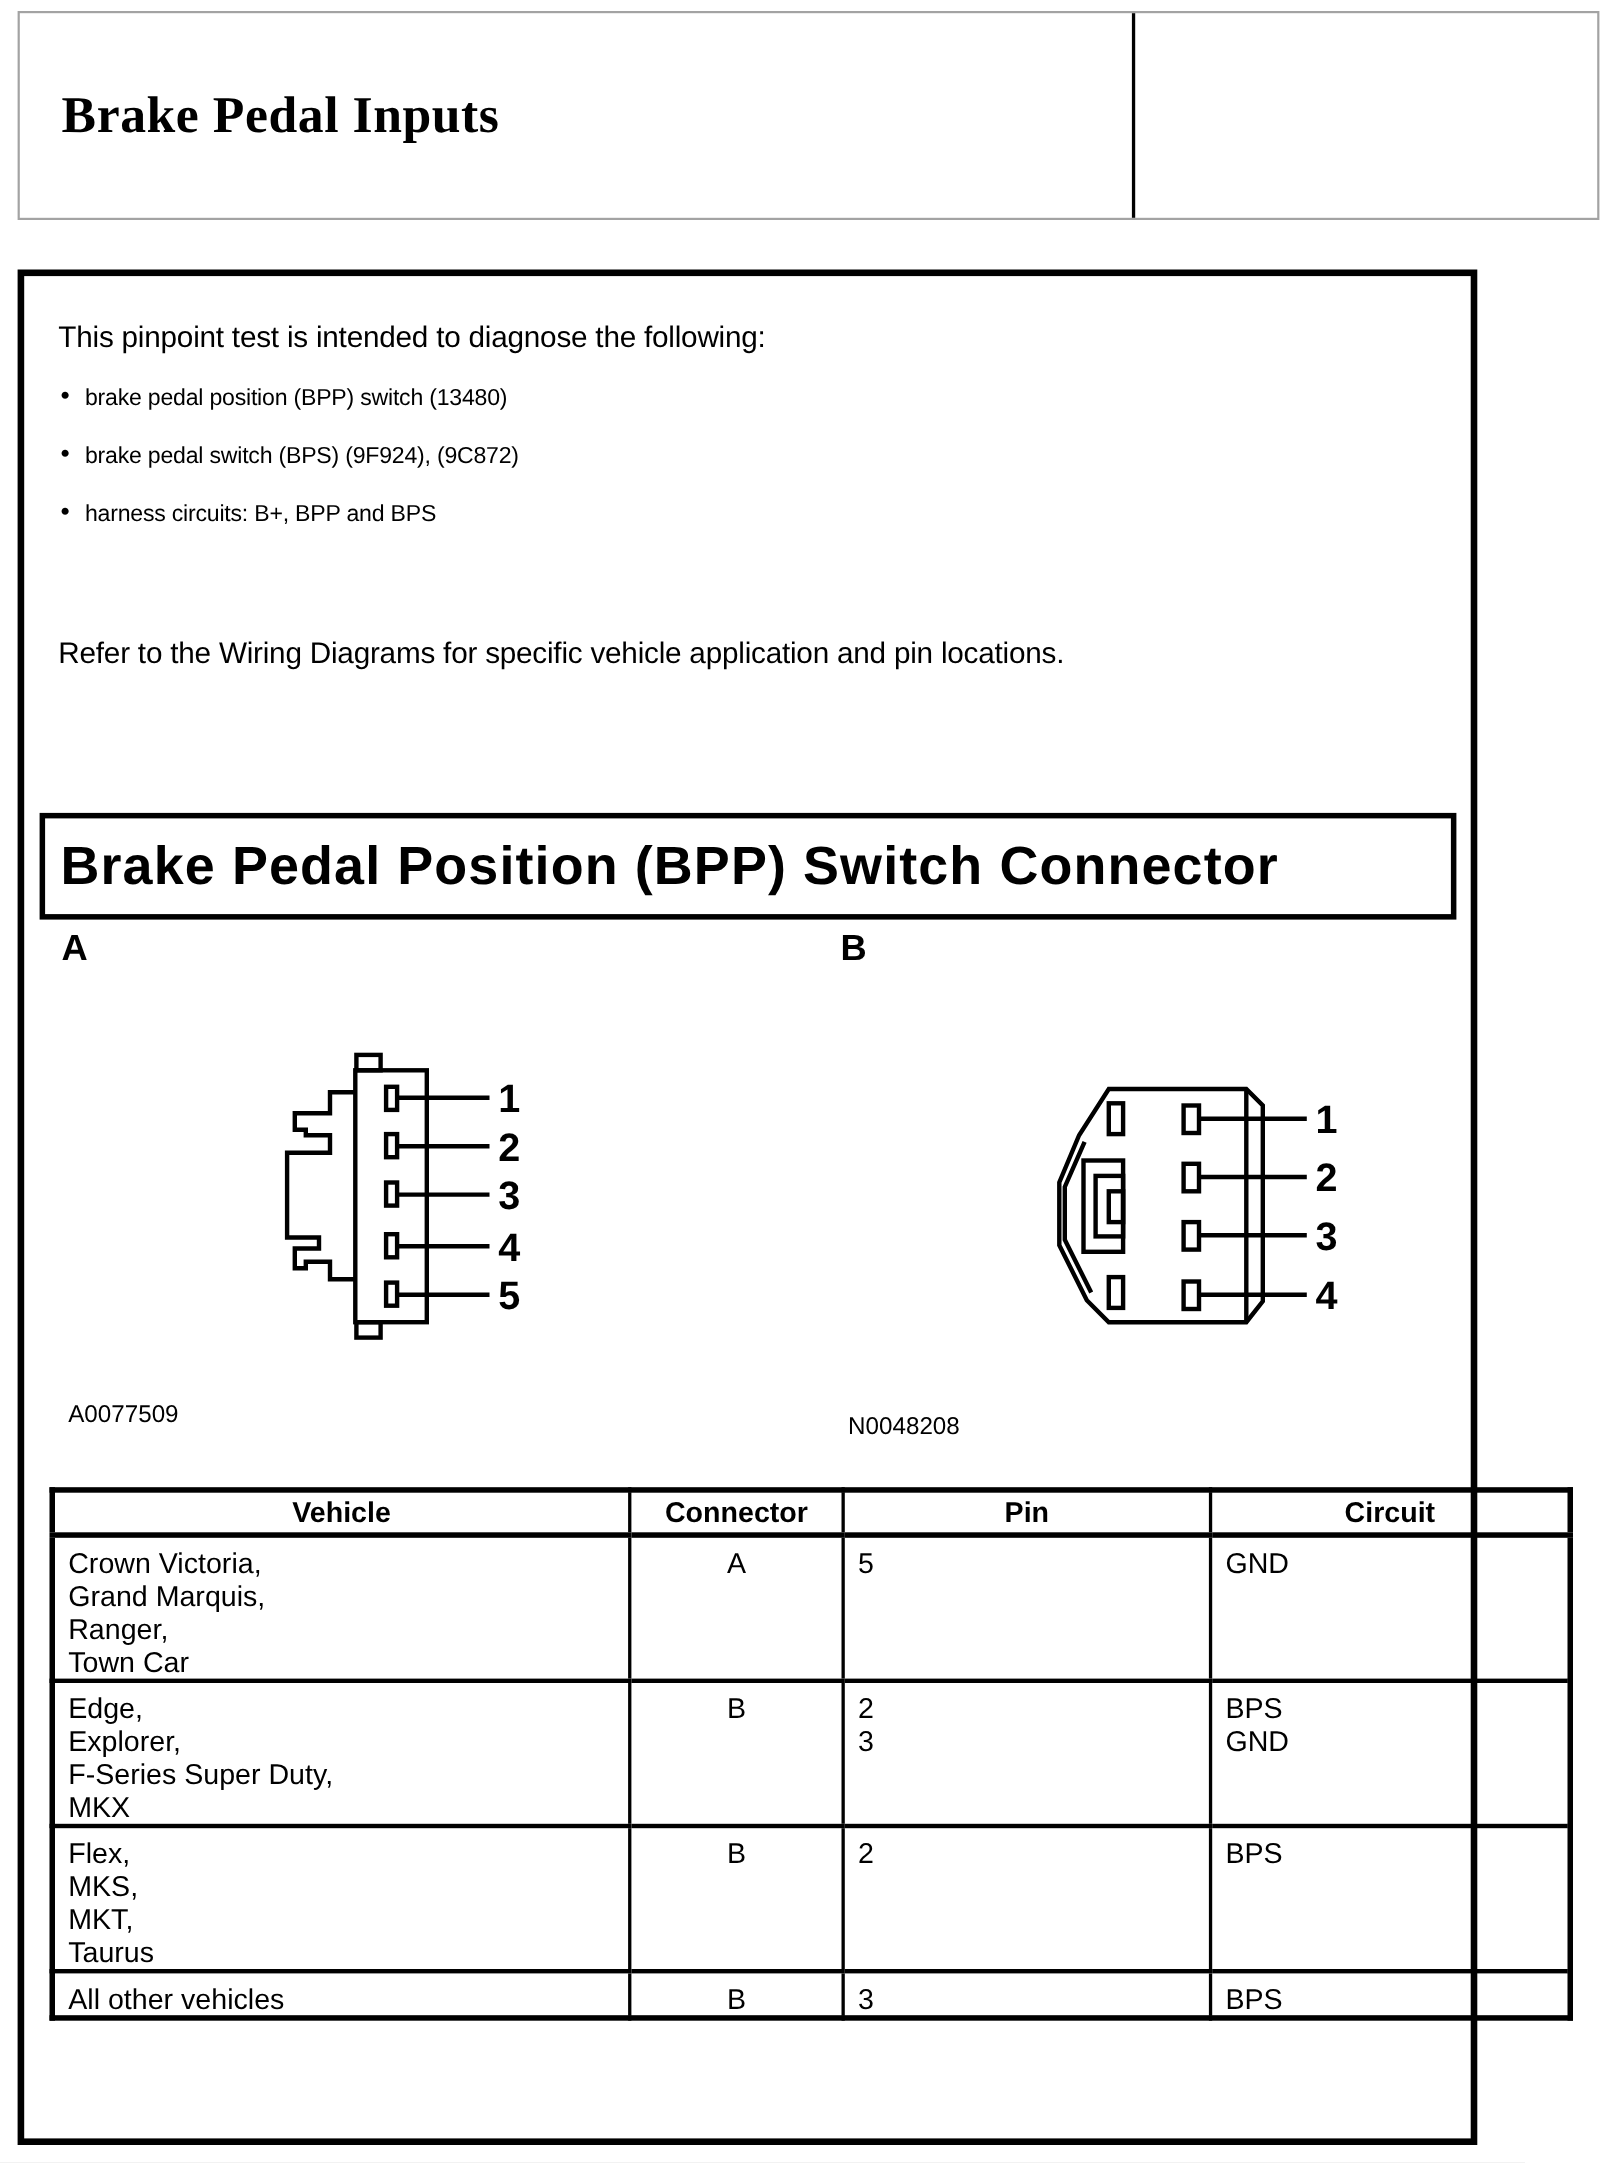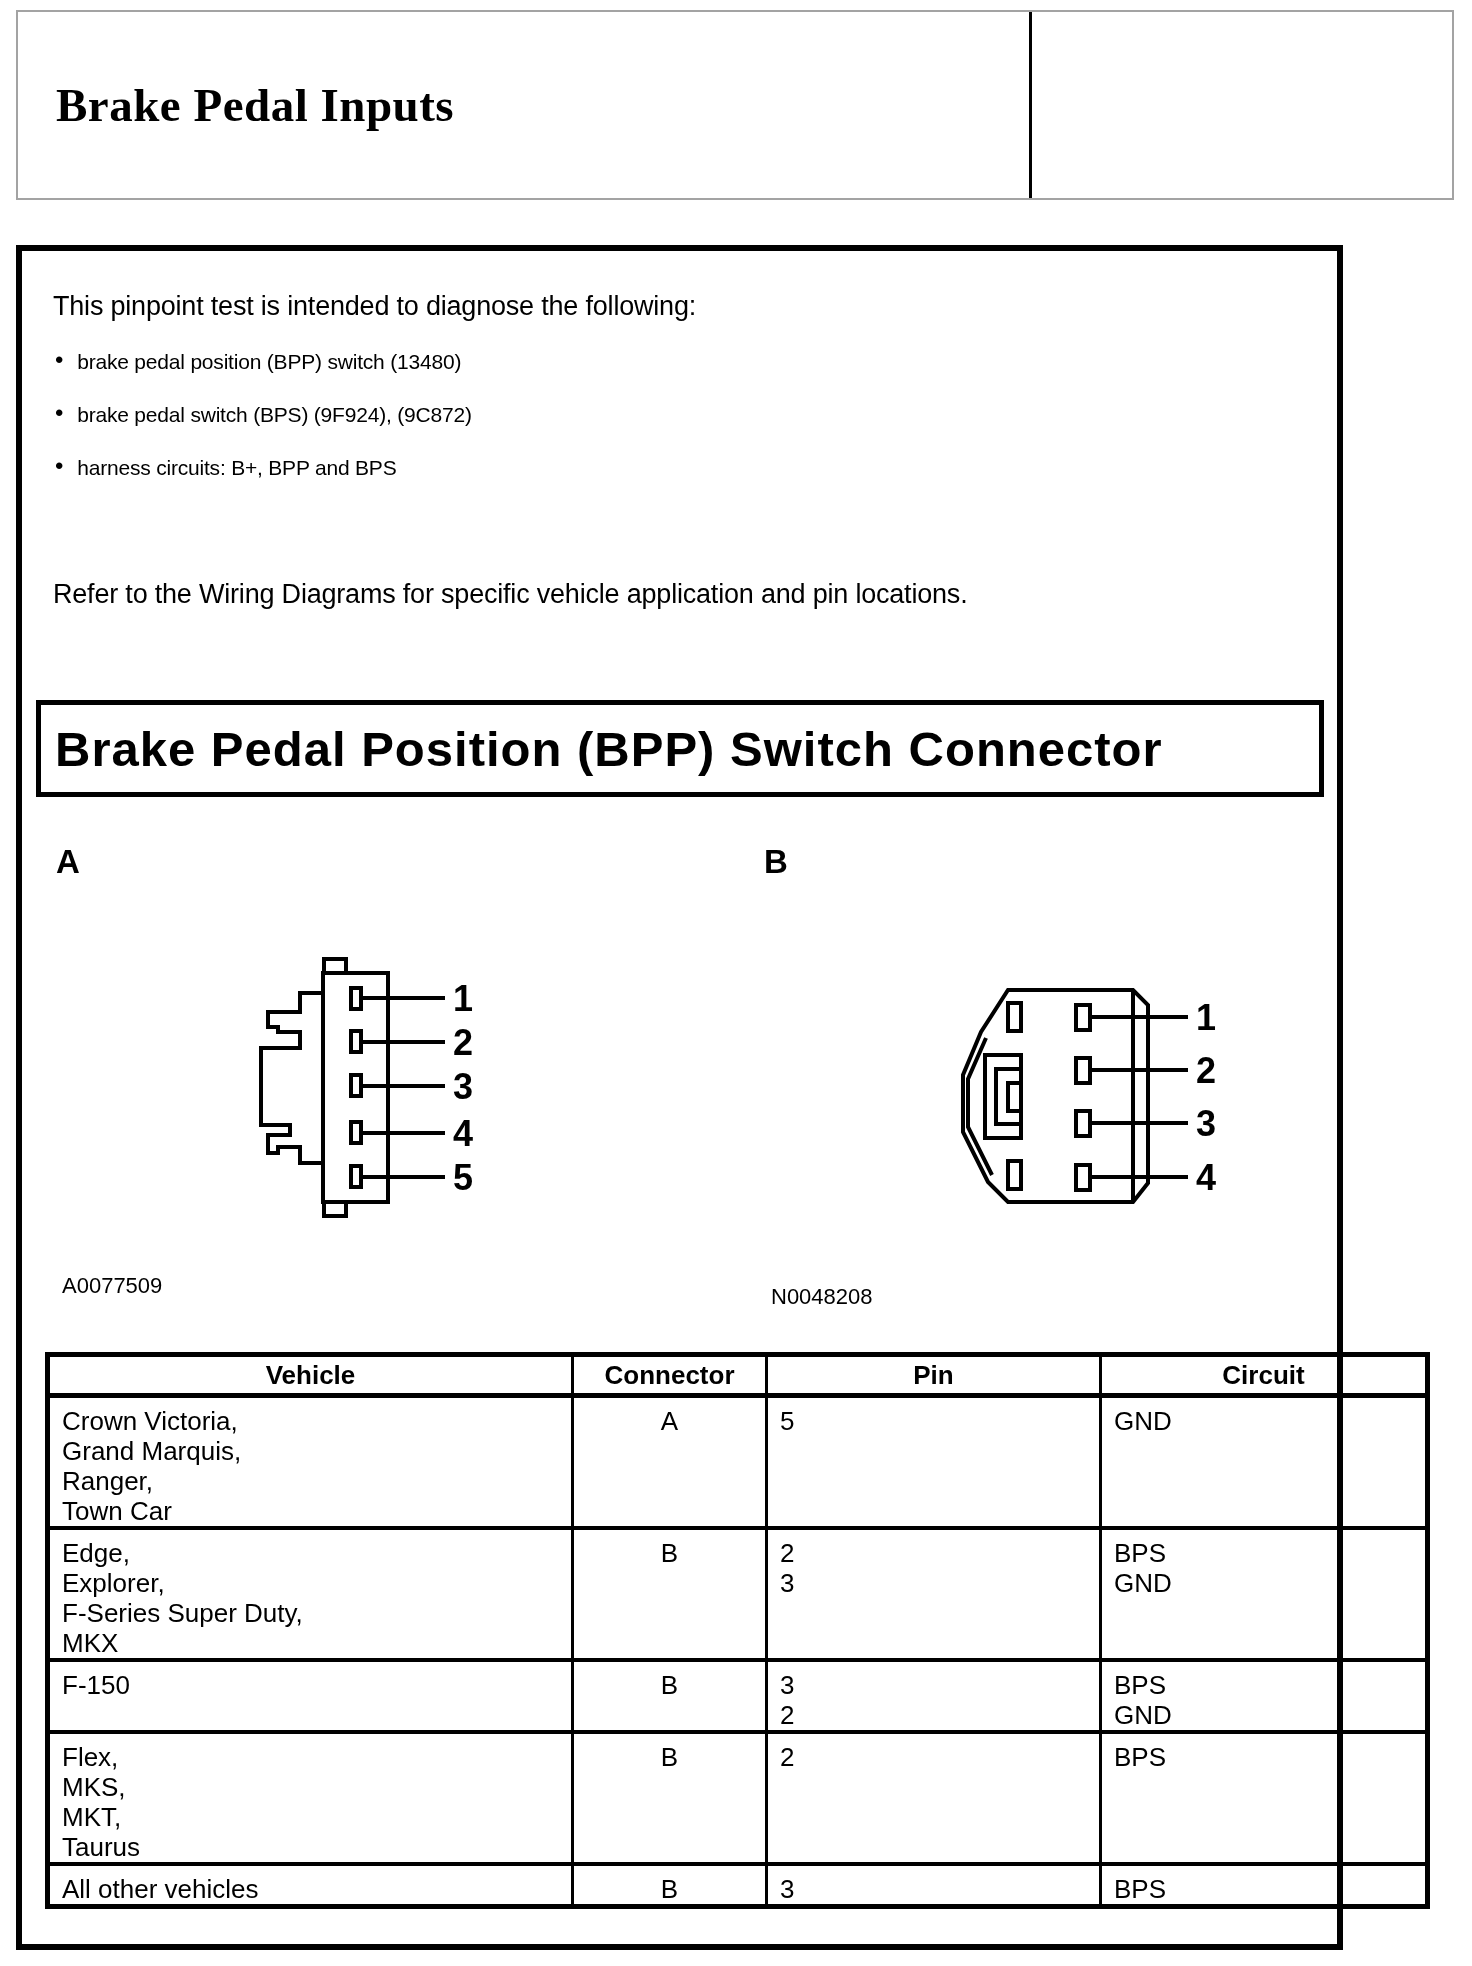--- a/index.html
+++ b/index.html
@@ -27,21 +27,21 @@
     position:absolute;left:16px;top:245px;width:1327px;height:1705px;
     border:6px solid #000;box-sizing:border-box;
   }
   .intro{position:absolute;left:31px;top:40px;font-size:27px;margin:0;letter-spacing:-0.2px;}
   .bullet-list{position:absolute;left:33px;top:96px;margin:0;padding:0;list-style:none;}
   .bullet-item{font-size:21px;margin:0 0 25px 0;letter-spacing:-0.2px;}
   .bullet-item::before{content:"•";font-size:24px;margin-right:14px;position:relative;top:-1px;}
   .refer-note{position:absolute;left:31px;top:328px;font-size:27px;margin:0;letter-spacing:-0.2px;}
   
   .section-title-box{
-    position:absolute;left:14px;top:449px;width:1288px;height:97px;
+    position:absolute;left:14px;top:488px;width:1288px;height:97px;
     border:5px solid #000;box-sizing:border-box;
     display:flex;align-items:center;
   }
   .section-title{
     font-size:49px;font-weight:bold;padding-left:14px;letter-spacing:1px;white-space:nowrap;
   }
   .diagram-label{position:absolute;font-size:33px;font-weight:bold;}
   .diagram-label.a{left:34px;top:592px;}
   .diagram-label.b{left:742px;top:592px;}
   .connector-svg{position:absolute;}
@@ -194,34 +194,20 @@
             <td class="c-connector">B</td>
             <td class="c-pin">
               <div>2</div>
               <div>3</div>
             </td>
             <td class="c-circuit">
               <div>BPS</div>
               <div>GND</div>
             </td>
           </tr>
-          <tr style="height: 66px;">
-            <td class="c-vehicle">
-              <div>F-150</div>
-            </td>
-            <td class="c-connector">B</td>
-            <td class="c-pin">
-              <div>3</div>
-              <div>2</div>
-            </td>
-            <td class="c-circuit">
-              <div>BPS</div>
-              <div>GND</div>
-            </td>
-          </tr>
           <tr style="height: 123px;">
             <td class="c-vehicle">
               <div>Flex,</div>
               <div>MKS,</div>
               <div>MKT,</div>
               <div>Taurus</div>
             </td>
             <td class="c-connector">B</td>
             <td class="c-pin">
               <div>2</div>

